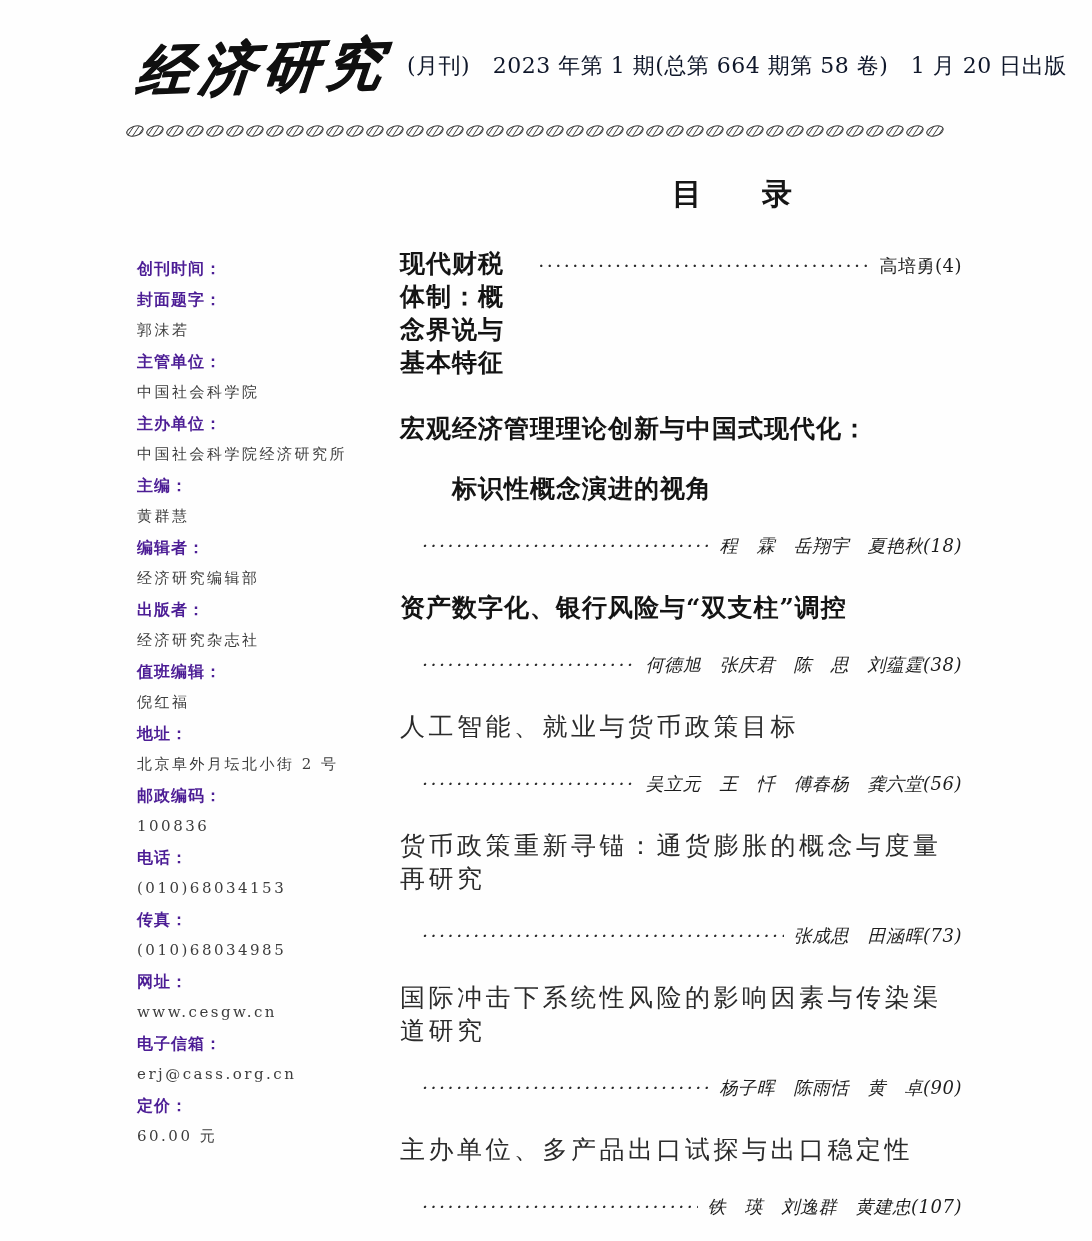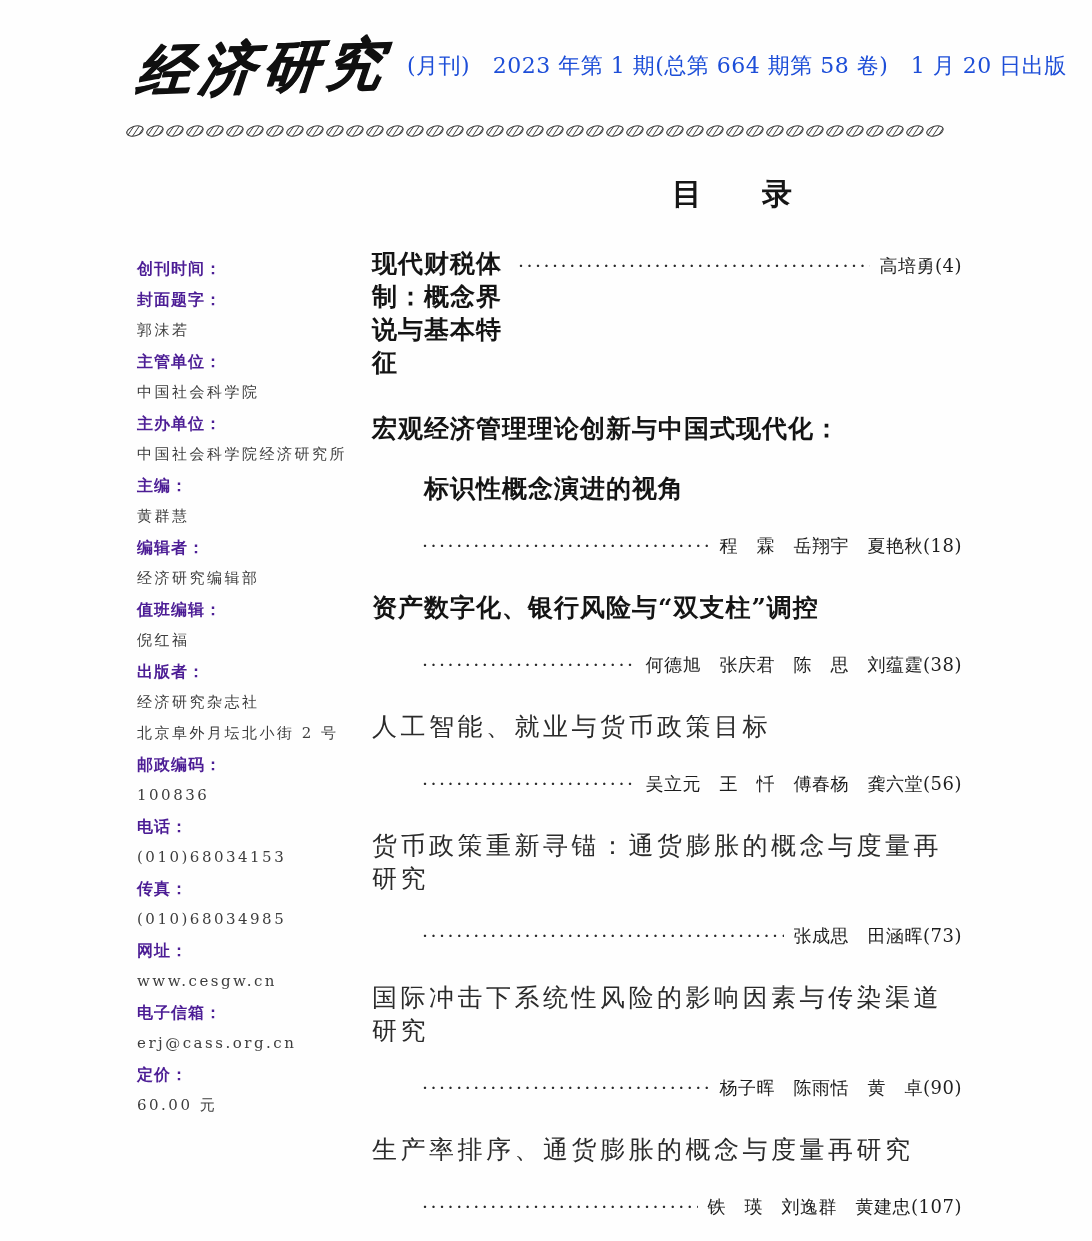--- a/index.html
+++ b/index.html
@@ -15,21 +15,21 @@
   .logo {
     flex:0 0 auto; width:258px;
     font-size:56px; font-weight:900; font-style:italic;
     letter-spacing:7px; line-height:1;
     transform:skewX(-7deg) rotate(-2deg);
     text-shadow:1px 0 0 currentColor, 0 1px 0 currentColor;
     color:#101010;
   }
   .issue {
     font-size:22px; letter-spacing:0.5px; white-space:nowrap;
-    margin-left:12px; color:#1d4ed8;
+    margin-left:12px; color:#0f172a;
   }
 
   .divider { margin:14px 0 0 -12px; height:18px; }
 
   
   .toc-heading {
     margin:34px 0 30px; padding-left:235px;
     text-align:center;
     font-family:"DejaVu Sans", sans-serif;
     font-size:30px; font-weight:700; color:#161616;
@@ -43,28 +43,28 @@
     font-weight:700; font-size:16px; line-height:31px;
     letter-spacing:1px; color:#4c1d95;
   }
   .info-value {
     font-size:15px; line-height:31px;
     letter-spacing:2.5px; color:#3d3d3d;
   }
 
   .toc { flex:0 0 590px; max-width:590px; padding-top:2px; }
   .entry { margin-bottom:33px; }
-  .title { font-size:25px; line-height:33px; }
+  .title { font-size:25px; line-height:33px;margin-left:28px; }
   .title.bold { font-weight:700; letter-spacing:1px; color:#141414; }
   .title.kai  { font-weight:400; letter-spacing:3.5px; color:#2b2b2b; }
   .title.indent { padding-left:52px; }
   .title + .title { margin-top:27px; }
 
   .inline-row { display:flex; align-items:baseline; }
-  .authors-row { display:flex; align-items:baseline; margin-top:29px; padding-left:50px; }
+  .authors-row { display:flex; align-items:baseline; margin-top:29px; padding-left:50px;font-style:italic; }
   .leader {
     flex:1 1 auto; min-width:36px; overflow:hidden; white-space:nowrap;
     font-size:19px; letter-spacing:2.5px; color:#2a2a2a; margin-right:10px;
   }
   .leader::after {
     content:"······························································································································";
   }
   .inline-row .leader { margin-left:10px; }
   .authors { flex:0 0 auto; font-size:18px; letter-spacing:0.5px; white-space:nowrap; color:#1d1d1d; }
 </style>
@@ -120,28 +120,29 @@
       </div>
       <div class="info-item">
         <div class="info-label">主编：</div>
         <div class="info-value">黄群慧</div>
       </div>
       <div class="info-item">
         <div class="info-label">编辑者：</div>
         <div class="info-value">经济研究编辑部</div>
       </div>
       <div class="info-item">
+        <div class="info-label">出版者：</div>
+        <div class="info-value">经济研究杂志社</div>
+      </div>
+      <div class="info-item">
         <div class="info-label">值班编辑：</div>
         <div class="info-value">倪红福</div>
       </div>
       <div class="info-item">
-        <div class="info-label">出版者：</div>
-        <div class="info-value">经济研究杂志社</div>
-      </div>
-      <div class="info-item">
+        <div class="info-label">地址：</div>
         <div class="info-value">北京阜外月坛北小街 2 号</div>
       </div>
       <div class="info-item">
         <div class="info-label">邮政编码：</div>
         <div class="info-value">100836</div>
       </div>
       <div class="info-item">
         <div class="info-label">电话：</div>
         <div class="info-value">(010)68034153</div>
       </div>
@@ -208,21 +209,21 @@
 
       <div class="entry">
         <div class="title kai">国际冲击下系统性风险的影响因素与传染渠道研究</div>
         <div class="authors-row">
           <span class="leader"></span>
           <span class="authors">杨子晖　陈雨恬　黄　卓(90)</span>
         </div>
       </div>
 
       <div class="entry">
-        <div class="title kai">生产率排序、通货膨胀的概念与度量再研究</div>
+        <div class="title kai">主办单位、多产品出口试探与出口稳定性</div>
         <div class="authors-row">
           <span class="leader"></span>
           <span class="authors">铁　瑛　刘逸群　黄建忠(107)</span>
         </div>
       </div>
 
     </main>
   </div>
 </div>
 

